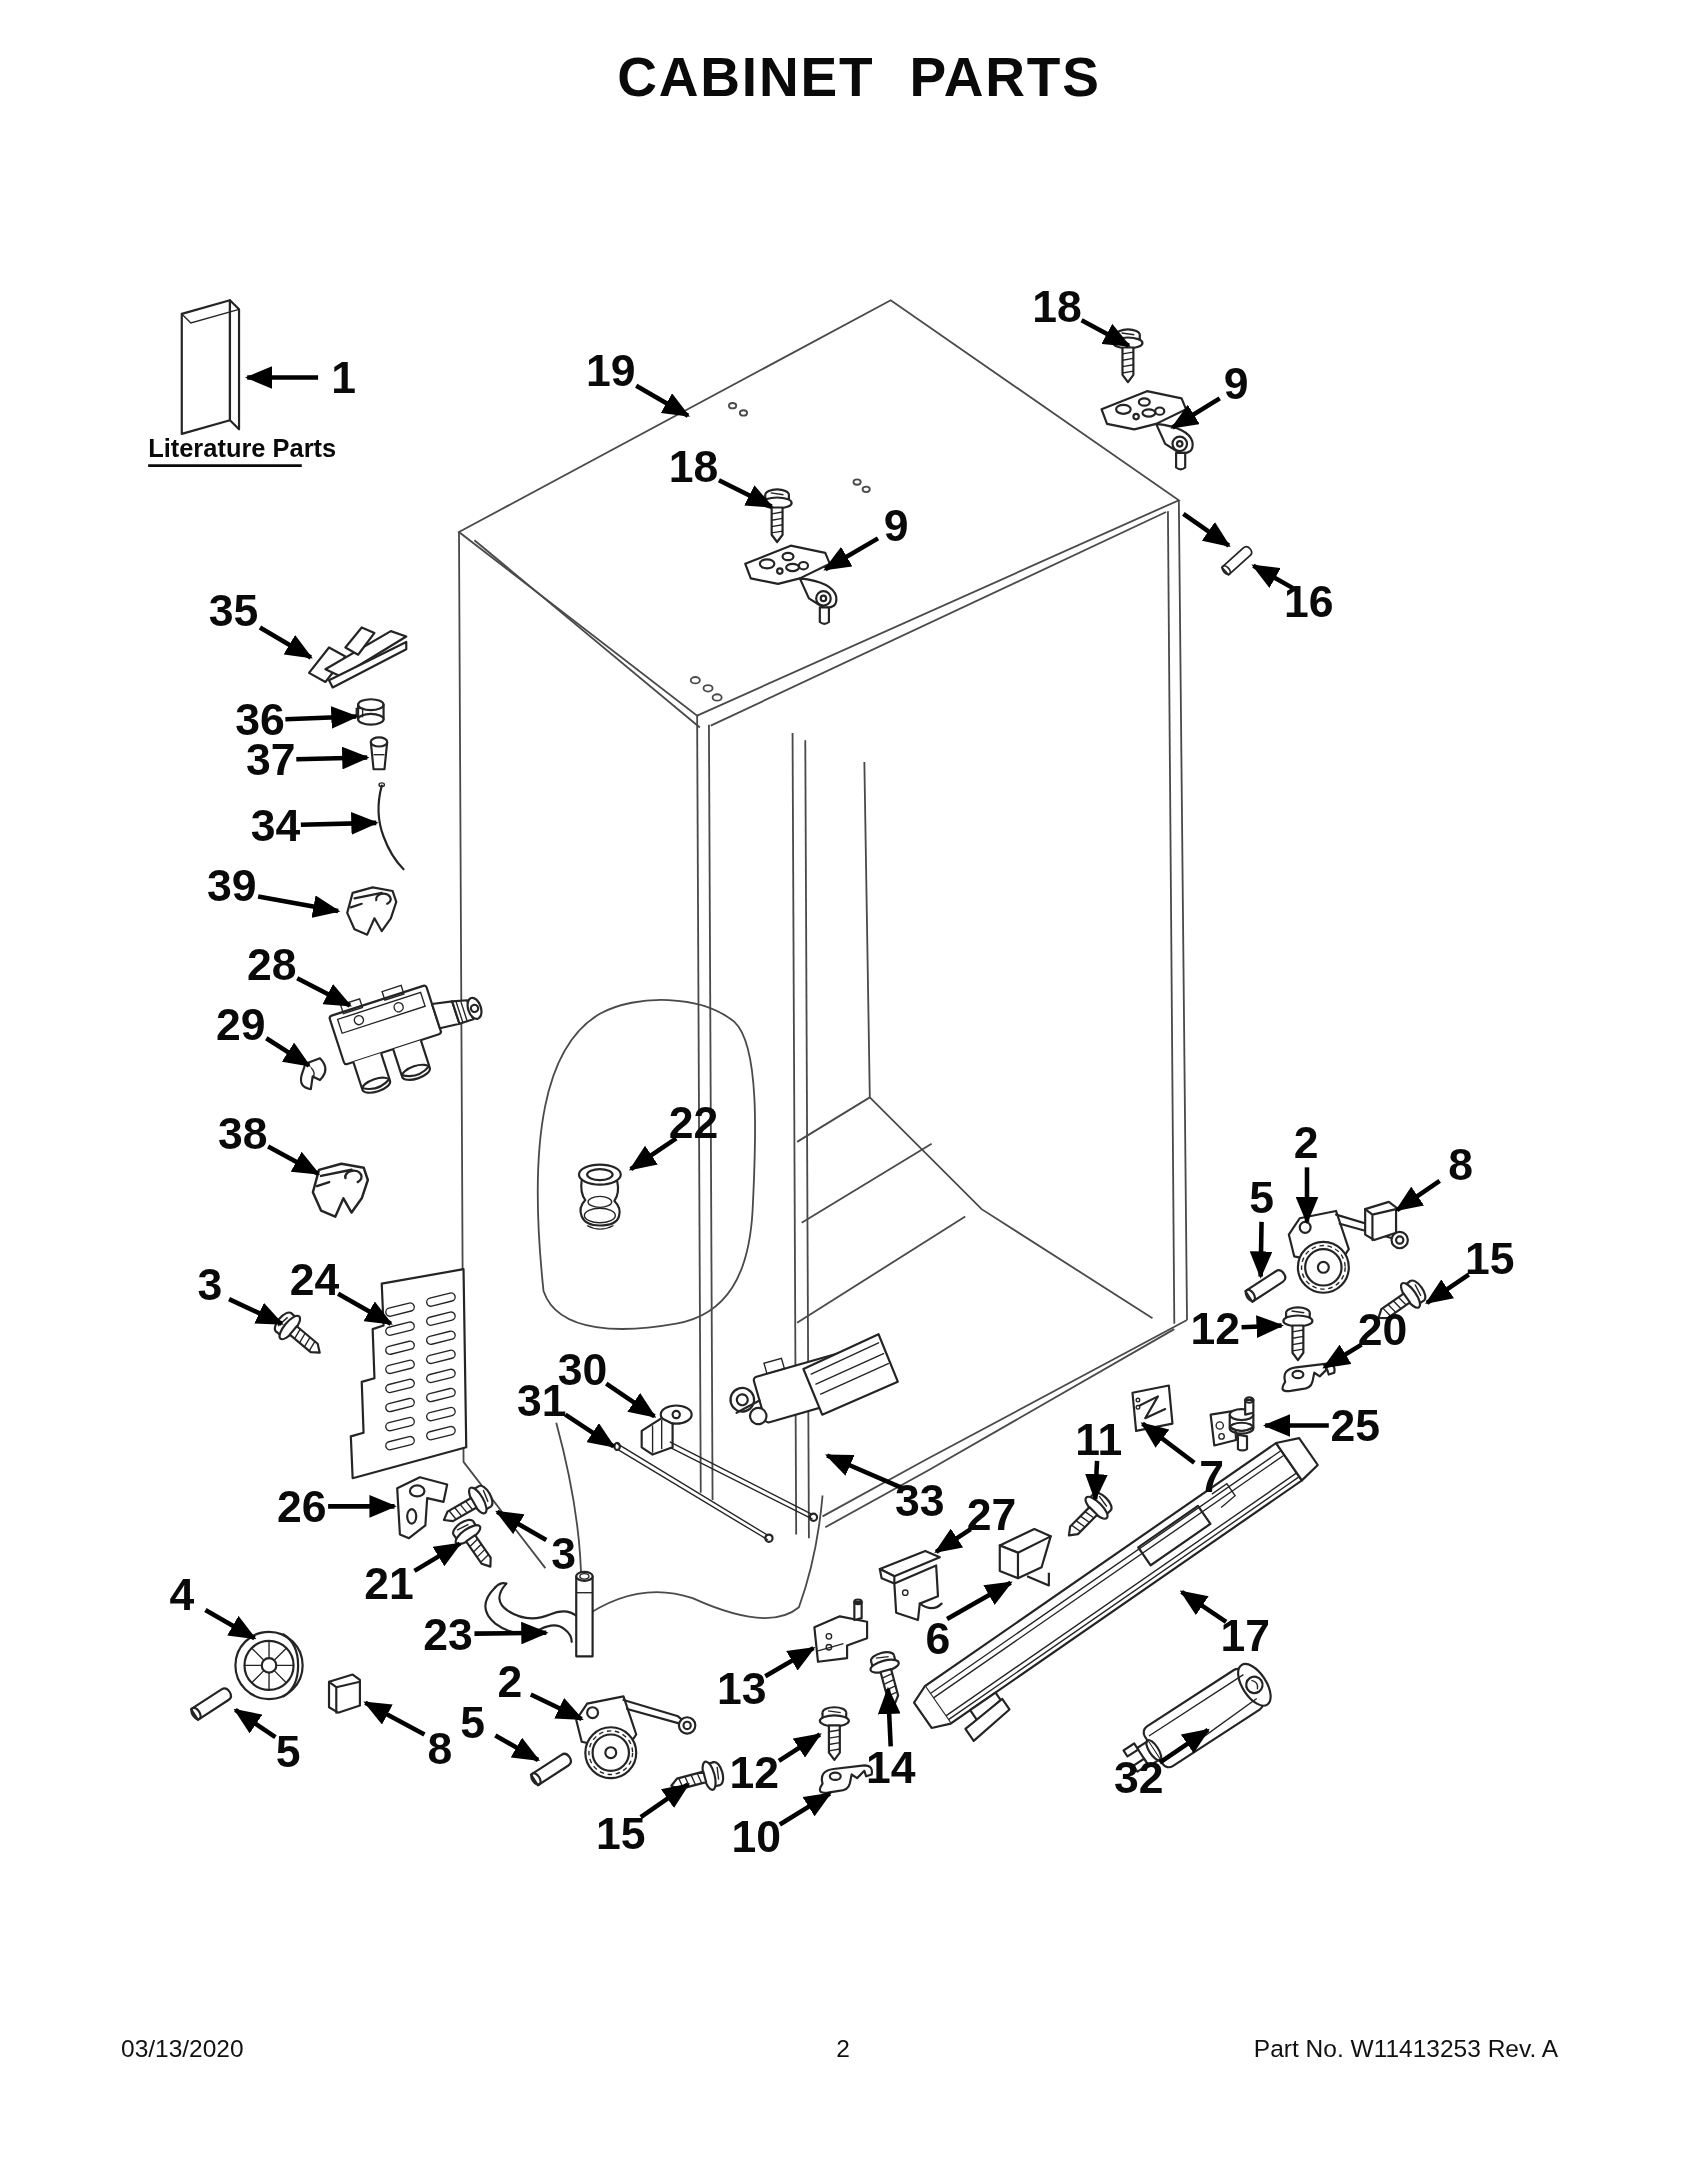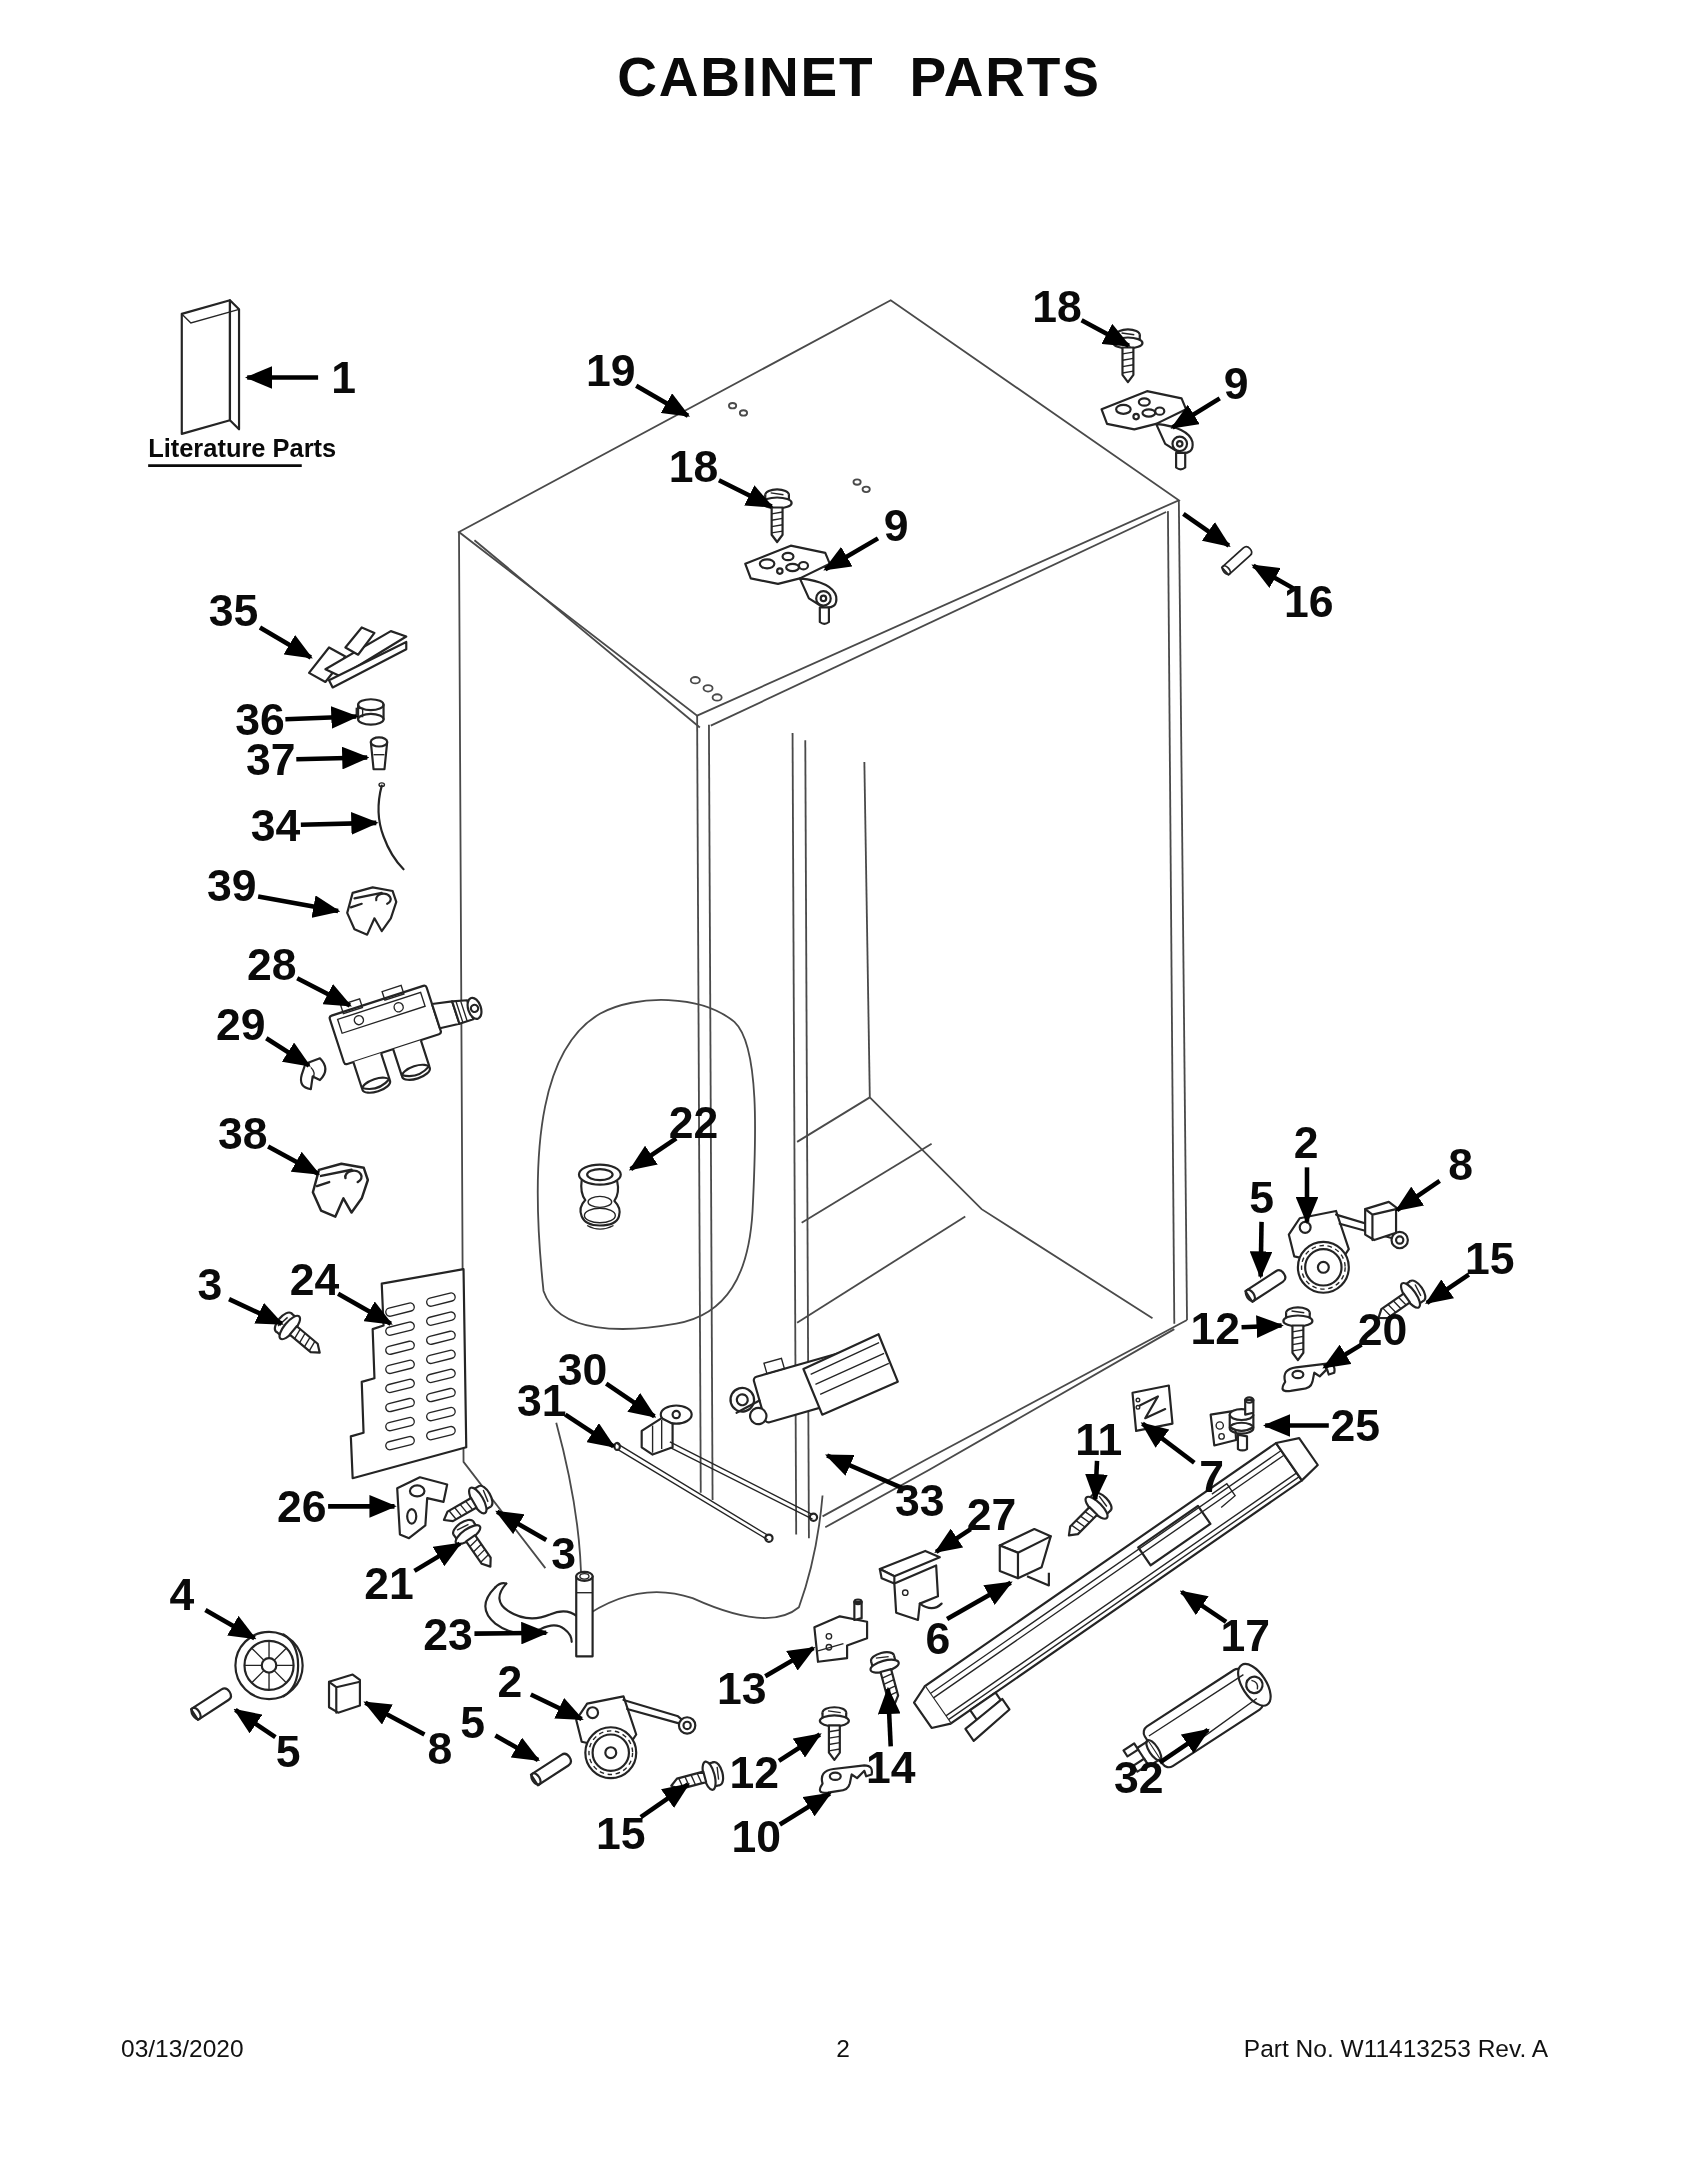--- a/index.html
+++ b/index.html
@@ -4,21 +4,21 @@
 <style>
   html,body{margin:0;padding:0;background:#ffffff;}
   body{font-family:"Liberation Sans",sans-serif;}
   #page{position:relative;width:1686px;height:2182px;background:#fff;overflow:hidden;}
   #page-title{position:absolute;top:29px;left:0;width:100%;margin:16px;text-align:center;
     font-size:55px;font-weight:700;letter-spacing:1.8px;word-spacing:18px;color:#0a0a0a;}
   #diagram{position:absolute;top:0;left:0;}
   footer{position:absolute;top:2035px;left:0;width:100%;font-size:24.5px;color:#111;}
   .f-date{position:absolute;left:121px;text-align:center;}
   .f-page{position:absolute;left:0;width:100%;text-align:center;}
-  .f-part{position:absolute;right:138px;}
+  .f-part{position:absolute;right:128px;}
   
   .ln{fill:none;stroke:#4a4a4a;stroke-width:2;}
   .pt{fill:#ffffff;stroke:#242424;stroke-width:2.4;stroke-linejoin:round;}
   .ptn{fill:none;stroke:#242424;stroke-width:2.4;stroke-linecap:round;stroke-linejoin:round;}
   .thin{fill:none;stroke:#242424;stroke-width:1.5;}
   .co-arrow{stroke:#000;stroke-width:5;fill:none;}
   .co-label{font-family:"Liberation Sans",sans-serif;font-size:49px;font-weight:700;fill:#0a0a0a;text-anchor:middle;}
   .lit-label{font-family:"Liberation Sans",sans-serif;font-size:28px;font-weight:700;fill:#0a0a0a;}
 </style>
 </head>

